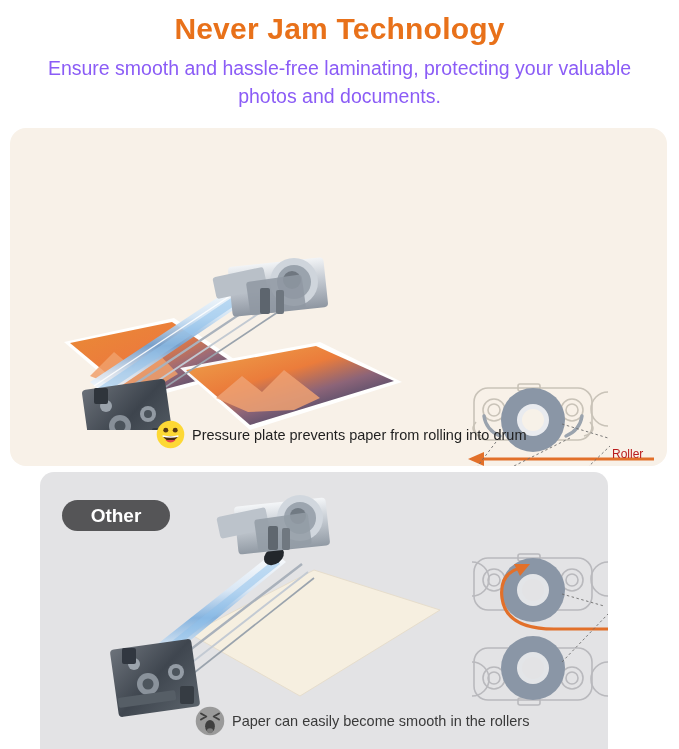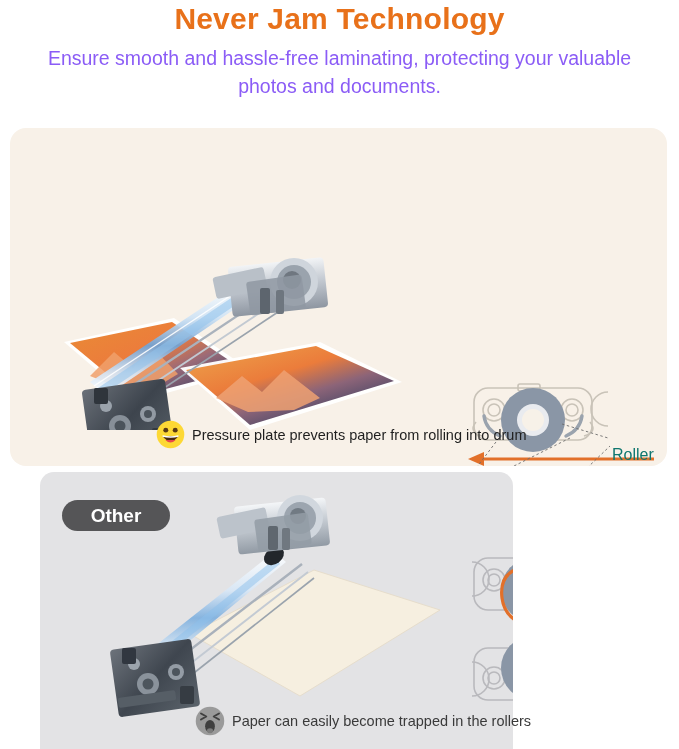--- a/index.html
+++ b/index.html
@@ -18,21 +18,21 @@
 
   
   .header {
     position: absolute;
     left: 0; top: 0;
     width: 679px;
     text-align: center;
   }
   .headline {
     margin: 0;
-    padding-top: 2px;
+    padding-top: 12px;
     font-size: 30px;
     font-weight: bold;
     color: #E8711A;
     letter-spacing: 0.2px;
     line-height: 34px;
   }
   .subhead {
     margin: 0;
     padding: 8px 22px 0 22px;
     font-size: 19.5px;
@@ -50,21 +50,21 @@
     left: 10px;
     top: 128px;
     width: 657px;
     height: 338px;
     background: #f8f1e8;
     border-radius: 16px;
   }
   .panel-bad {
     left: 40px;
     top: 472px;
-    width: 473px;
+    width: 568px;
     height: 277px;
     background: #e3e3e5;
     border-radius: 14px 14px 0 0;
   }
 
   
   .badge {
     position: absolute;
     display: flex;
     align-items: center;
@@ -105,22 +105,22 @@
     white-space: nowrap;
   }
   .caption-good { left: 156px; top: 420px; color: #1f1f1f; }
   .caption-bad  { left: 195px; top: 706px; color: #3a3a3a; }
 
   .emoji { flex: 0 0 auto; display: block; }
 
   
   .dlabel {
     position: absolute;
-    font-size: 16px;
-    color: #0f766e;
+    font-size: 12px;
+    color: #b91c1c;
     line-height: 15.5px;
     white-space: pre-line;
   }
 </style>
 </head>
 <body>
 
 <div class="header">
   <h1 class="headline">Never Jam Technology</h1>
   <p class="subhead">Ensure smooth and hassle-free laminating, protecting your valuable photos and documents.</p>
@@ -377,14 +377,14 @@
 </div>
 
 <div class="caption caption-bad">
   <svg class="emoji" width="30" height="30" viewBox="0 0 40 40">
     <circle cx="20" cy="20" r="19" fill="#9A9A9A"></circle>
     <path d="M8 10 L15 14 L8 18" stroke="#3f3f3f" stroke-width="2.6" fill="none" stroke-linecap="round" stroke-linejoin="round"></path>
     <path d="M32 10 L25 14 L32 18" stroke="#3f3f3f" stroke-width="2.6" fill="none" stroke-linecap="round" stroke-linejoin="round"></path>
     <ellipse cx="20" cy="27" rx="6.5" ry="8.5" fill="#3f3f3f"></ellipse>
     <ellipse cx="20" cy="33" rx="4" ry="3.2" fill="#7d7d7d"></ellipse>
   </svg>
-  <span>Paper can easily become trapped in the rollers</span>
+  <span>Paper can easily become smooth in the rollers</span>
 </div>
 
 </body></html>

